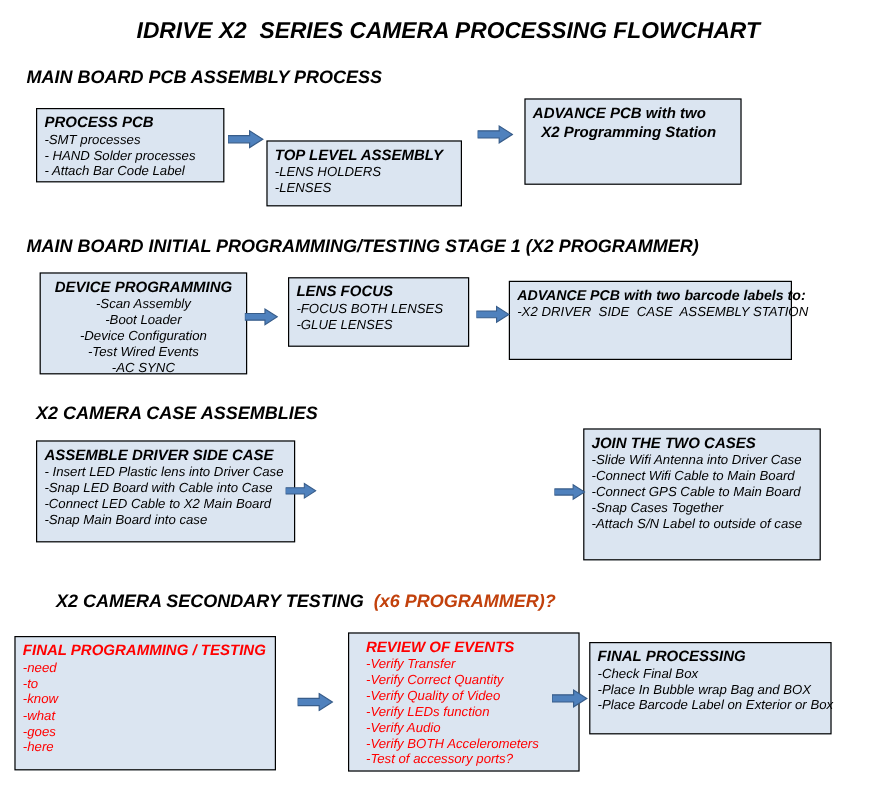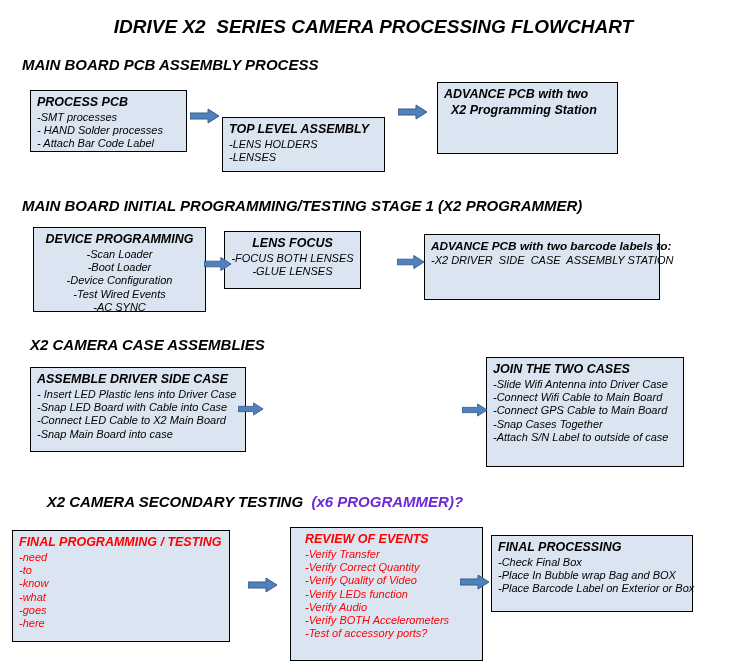--- a/index.html
+++ b/index.html
@@ -21,21 +21,21 @@
     font-size: 19px;
     font-weight: bold;
     white-space: pre;
   }
   .heading {
     position: absolute;
     font-size: 15px;
     font-weight: bold;
     white-space: pre;
   }
-  .heading .red-part { color: #6d28d9; }
+  .heading .red-part { color: #c2410c; }
   .box {
     position: absolute;
     background: #dbe5f1;
     border: 1px solid #000000;
     box-sizing: border-box;
     padding: 4px 6px;
     z-index: 1;
   }
   .box-title {
     font-size: 12.5px;
@@ -88,32 +88,32 @@
 
   <div class="box bold-lines" style="left:437px; top:82px; width:181px; height:72px;">
     <div class="box-title">ADVANCE PCB with two</div>
     <div class="box-line">  X2 Programming Station</div>
   </div>
 
   <div class="heading" style="left:22px; top:197px;">MAIN BOARD INITIAL PROGRAMMING/TESTING STAGE 1 (X2 PROGRAMMER)</div>
 
   <div class="box" style="left:33px; top:227px; width:173px; height:85px;text-align:center;">
     <div class="box-title">DEVICE PROGRAMMING</div>
-    <div class="box-line">-Scan Loader</div>
+    <div class="box-line">-Scan Assembly</div>
     <div class="box-line">-Boot Loader</div>
     <div class="box-line">-Device Configuration</div>
     <div class="box-line">-Test Wired Events</div>
     <div class="box-line">-AC SYNC</div>
   </div>
 
   <svg class="arrow" style="left:204px; top:256px;" width="28" height="16" viewBox="0 0 30 16">
     <polygon points="0,5 18,5 18,1 29,8 18,15 18,11 0,11" fill="#4f81bd" stroke="#385d8a" stroke-width="1"></polygon>
   </svg>
 
-  <div class="box" style="left:224px; top:231px; width:137px; height:58px;text-align:center;">
+  <div class="box" style="left:240px; top:231px; width:151px; height:58px;">
     <div class="box-title">LENS FOCUS</div>
     <div class="box-line">-FOCUS BOTH LENSES</div>
     <div class="box-line">-GLUE LENSES</div>
   </div>
 
   <svg class="arrow" style="left:397px; top:254px;" width="28" height="16" viewBox="0 0 30 16">
     <polygon points="0,5 18,5 18,1 29,8 18,15 18,11 0,11" fill="#4f81bd" stroke="#385d8a" stroke-width="1"></polygon>
   </svg>
 
   <div class="box" style="left:424px; top:234px; width:236px; height:66px;">
@@ -160,21 +160,21 @@
     <div class="box-line">-know</div>
     <div class="box-line">-what</div>
     <div class="box-line">-goes</div>
     <div class="box-line">-here</div>
   </div>
 
   <svg class="arrow" style="left:248px; top:577px;" width="30" height="16" viewBox="0 0 30 16">
     <polygon points="0,5 18,5 18,1 29,8 18,15 18,11 0,11" fill="#4f81bd" stroke="#385d8a" stroke-width="1"></polygon>
   </svg>
 
-  <div class="box red-text" style="left:290px; top:527px; width:193px; height:134px;padding-left:14px;">
+  <div class="box red-text" style="left:290px; top:527px; width:193px; height:116px;padding-left:14px;">
     <div class="box-title">REVIEW OF EVENTS</div>
     <div class="box-line">-Verify Transfer</div>
     <div class="box-line">-Verify Correct Quantity</div>
     <div class="box-line">-Verify Quality of Video</div>
     <div class="box-line">-Verify LEDs function</div>
     <div class="box-line">-Verify Audio</div>
     <div class="box-line">-Verify BOTH Accelerometers</div>
     <div class="box-line">-Test of accessory ports?</div>
   </div>
 

